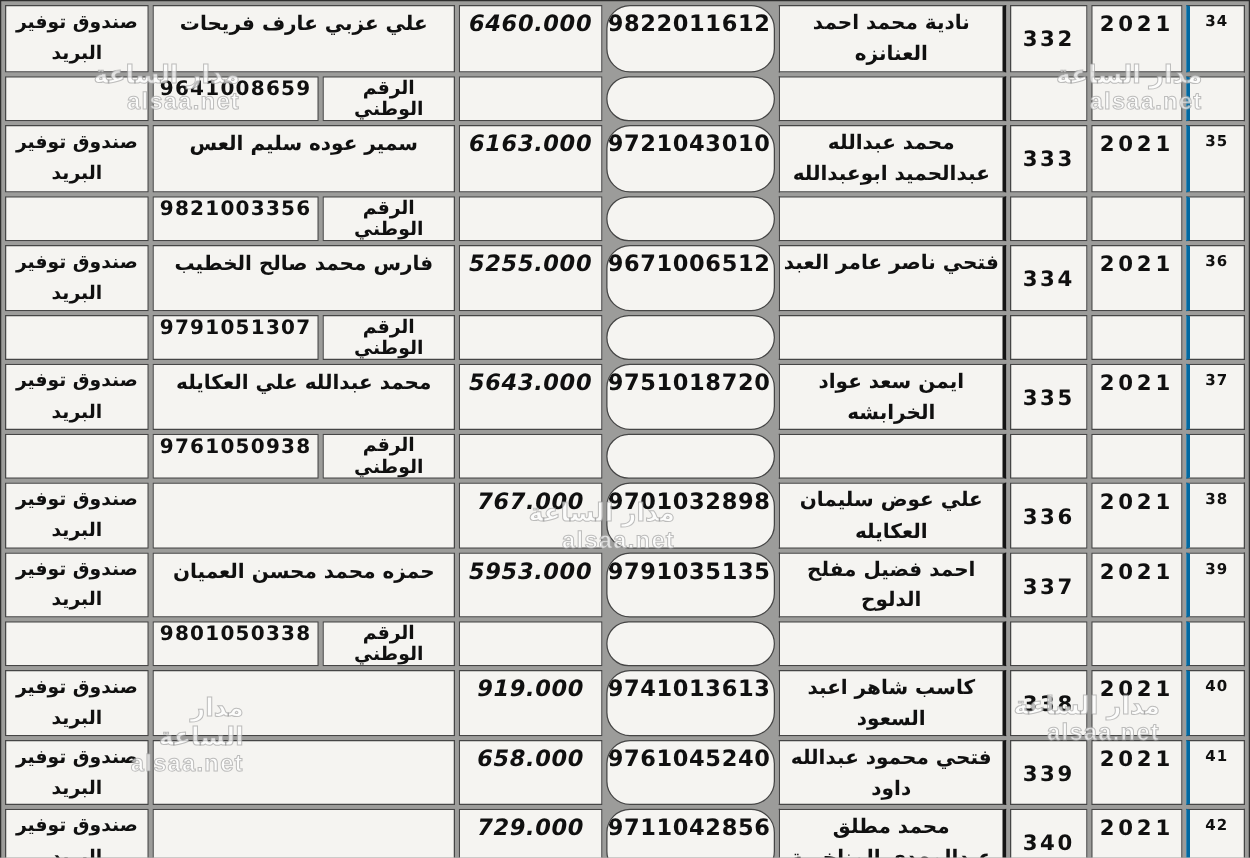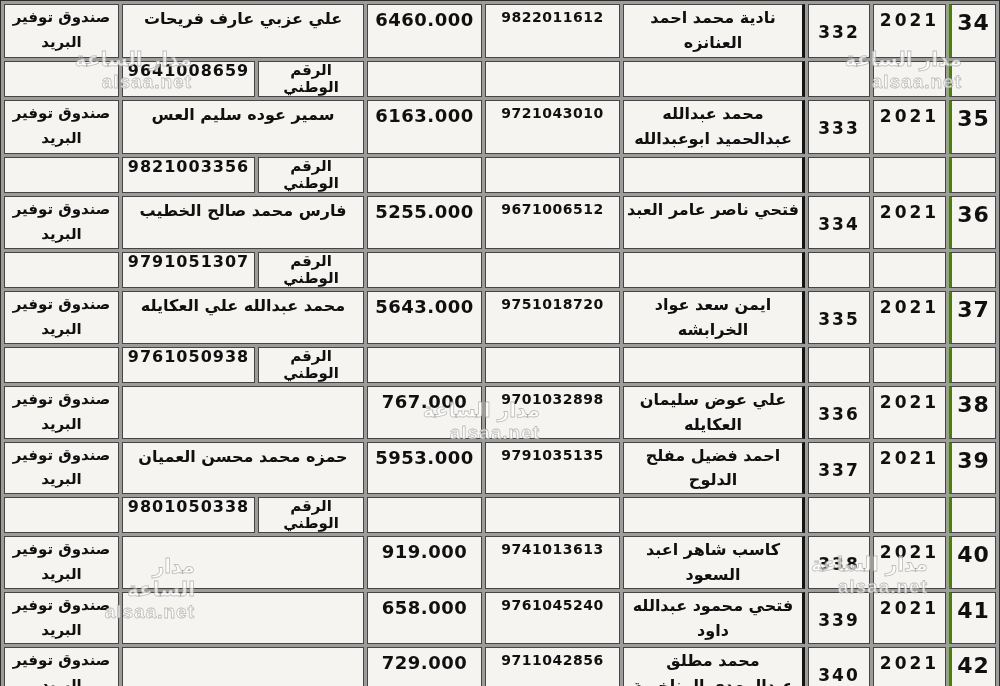--- a/index.html
+++ b/index.html
@@ -24,26 +24,26 @@
     box-sizing:border-box;
     vertical-align:top;
     text-align:center;
     font-weight:bold;
     color:#101010;
     padding:2px 3px 0 3px;
     overflow:hidden;
     white-space:normal;
   }
   
-  .c-seq{font-size:22px;letter-spacing:1px;padding-top:5px;border-left:3px solid #4d7c0f;}
+  .c-seq{font-size:12px;letter-spacing:1px;padding-top:5px;border-left:3px solid #0369a1;}
   .c-year{font-size:17px;letter-spacing:3px;padding-top:5px;}
   .c-case{font-size:17px;letter-spacing:2px;padding-top:17px;}
   .c-name{font-size:16px;line-height:1.55;padding-top:1px;border-right:3px solid #141414;}
-  .c-id{font-size:14px;letter-spacing:0.5px;padding-top:4px;}
-  .c-amount{font-size:18px;letter-spacing:0.5px;padding-top:4px;}
+  .c-id{font-size:18px;letter-spacing:0.5px;padding-top:4px;border-radius:19px;}
+  .c-amount{font-size:18px;letter-spacing:0.5px;padding-top:4px;font-style:italic;}
   .c-agent{font-size:16px;line-height:1.5;padding-top:2px;margin-left:28px;}
   .c-fund{font-size:15px;line-height:1.65;padding-top:0;margin-left:42px;}
   tr.sub td{padding-top:0;line-height:17px;}
   .c-natlabel{font-size:15px;}
   .c-natnum{font-size:16px;letter-spacing:1px;}
   
   .wm{
     position:absolute;text-align:right;font-weight:bold;pointer-events:none;
     color:rgba(255,255,255,0.50);
     -webkit-text-stroke:0.8px rgba(138,138,138,0.55);

